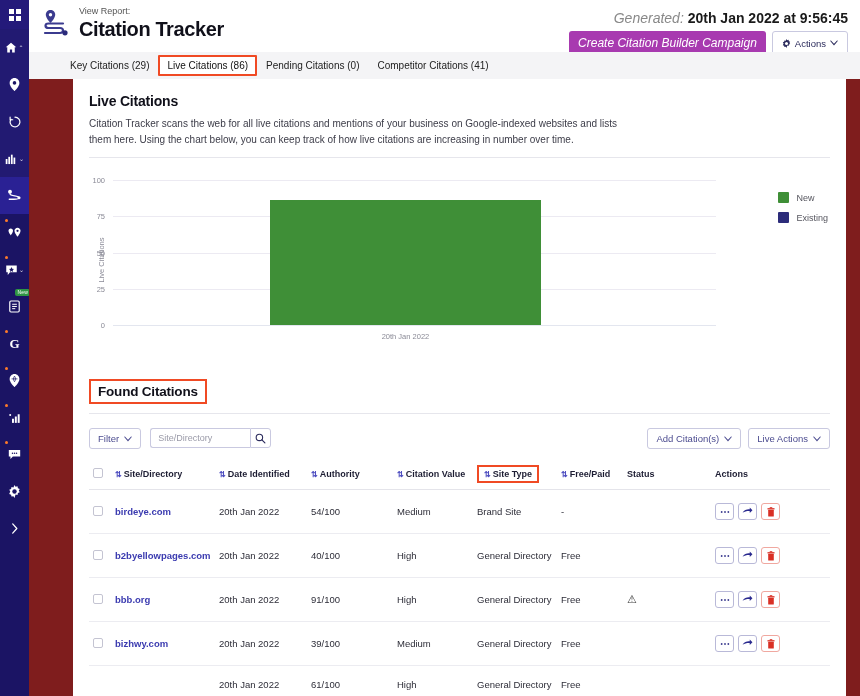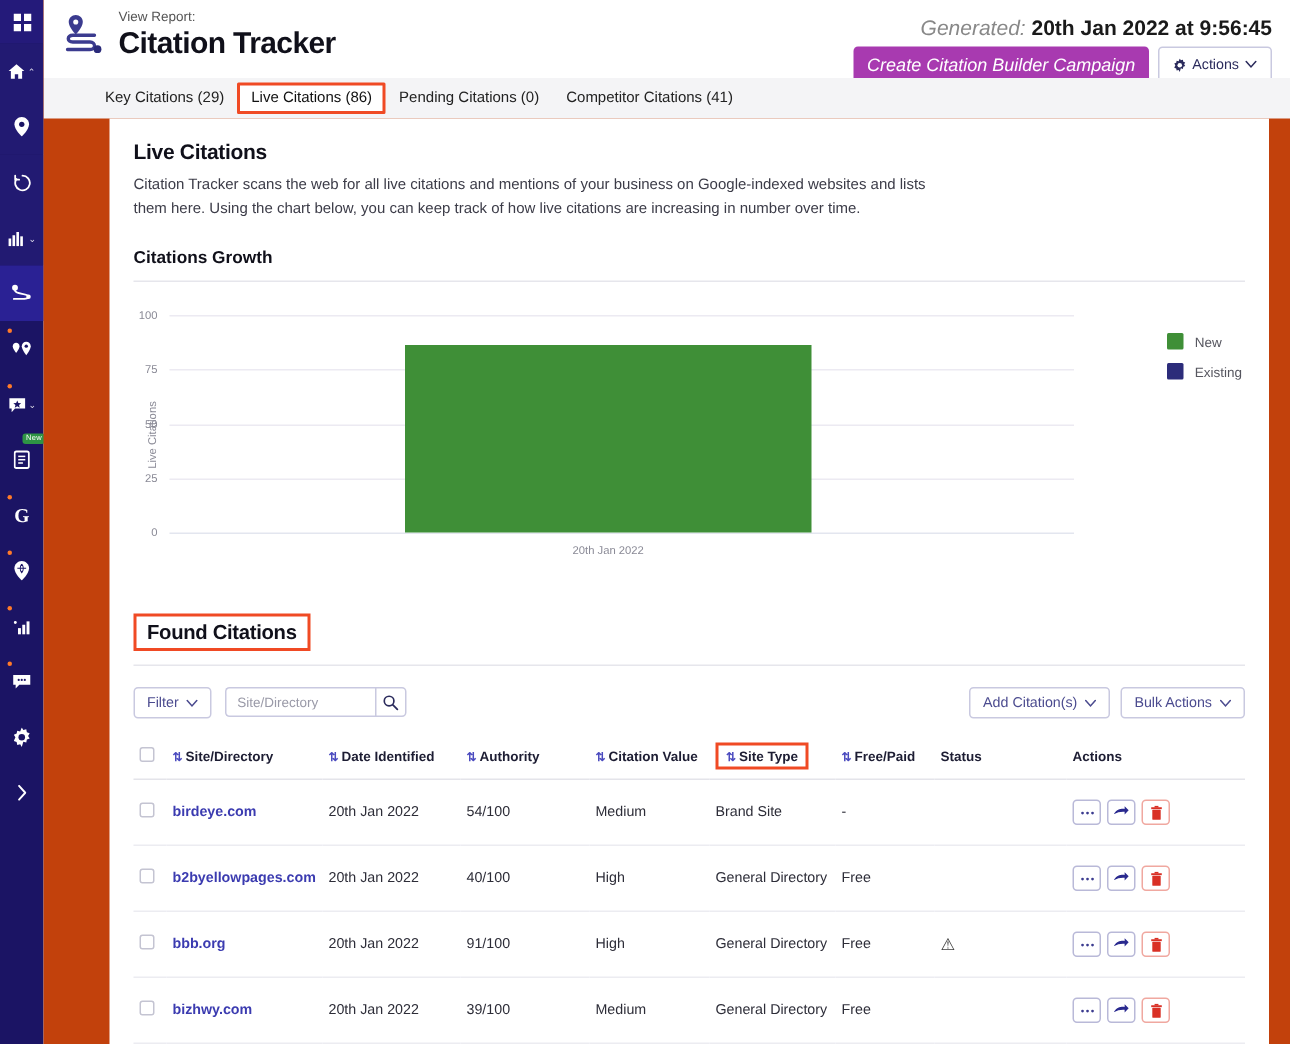--- a/index.html
+++ b/index.html
@@ -38,21 +38,21 @@
   .sb-caret { font-size: 6px; margin-left: 1px; opacity: .85; }
   .sb-new {
     position: absolute; right: -1px; top: 1px;
     background: #2e9444; color: #fff;
     font-size: 5px; padding: 1px 2px; border-radius: 2px;
     line-height: 1; letter-spacing: .2px;
   }
   .sb-spacer { flex: 1; }
 
   
-  .main { flex: 1; height: 696px; background: #c2410c; overflow: hidden; position: relative; }
+  .main { flex: 1; height: 696px; background: #7f1d1d; overflow: hidden; position: relative; }
 
   .topbar {
     background: #ffffff; height: 52px;
     display: flex; align-items: flex-start; padding: 6px 12px 0 12px;
     position: relative;
   }
   .logo-wrap { display: flex; align-items: center; padding-top: 3px; }
   .title-block { margin-left: 8px; }
   .view-report { font-size: 9px; color: #555; line-height: 11px; }
   .app-title { font-size: 20px; font-weight: bold; color: #10101a; letter-spacing: -0.4px; line-height: 24px; }
@@ -347,21 +347,20 @@
       <div class="tab">Key Citations (29)</div>
       <div class="tab highlight">Live Citations (86)</div>
       <div class="tab">Pending Citations (0)</div>
       <div class="tab">Competitor Citations (41)</div>
     </div>
 
     <div class="card">
       <div class="card-inner">
         <div class="sec-title">Live Citations</div>
         <div class="sec-desc">Citation Tracker scans the web for all live citations and mentions of your business on Google-indexed websites and lists them here. Using the chart below, you can keep track of how live citations are increasing in number over time.</div>
-        <div class="sub-title">Citations Growth</div>
         <div class="hr"></div>
       </div>
 
       <div class="chart-area">
         <div class="ylabel">Live Citations</div>
         <div class="chart-plot">
           <div class="gridline" style="top:0%">
               <span class="ytick">100</span>
             </div>
           <div class="gridline" style="top:25%">
@@ -413,21 +412,21 @@
           </button>
         </div>
         <div class="tb-right">
           <button class="filter-btn">
             <span>Add Citation(s)</span>
             <svg width="8" height="6" viewBox="0 0 10 7">
                 <path d="M1 1 L5 5.5 L9 1" fill="none" stroke="#4b4b8f" stroke-width="1.3" stroke-linecap="round"></path>
               </svg>
           </button>
           <button class="filter-btn">
-            <span>Bulk Actions</span>
+            <span>Live Actions</span>
             <svg width="8" height="6" viewBox="0 0 10 7">
                 <path d="M1 1 L5 5.5 L9 1" fill="none" stroke="#4b4b8f" stroke-width="1.3" stroke-linecap="round"></path>
               </svg>
           </button>
         </div>
       </div>
 
       <div style="padding:0 16px">
         <table>
           <thead>

